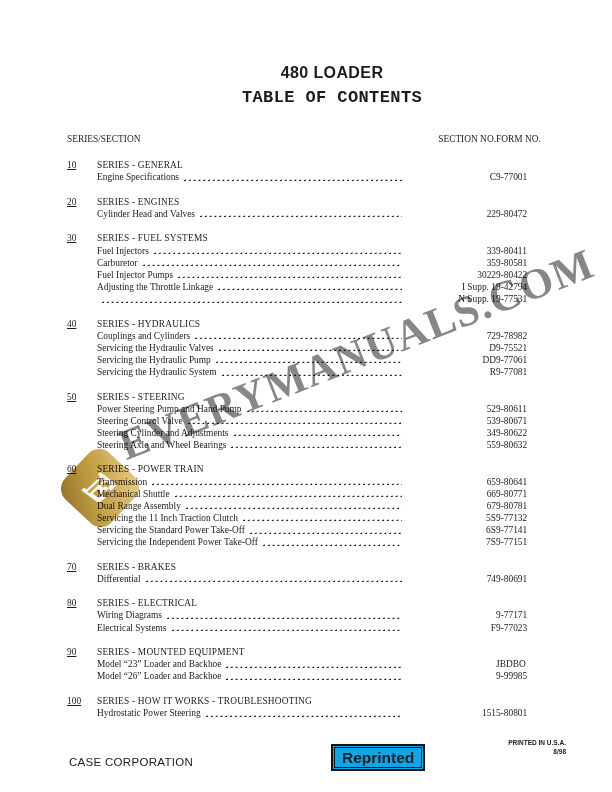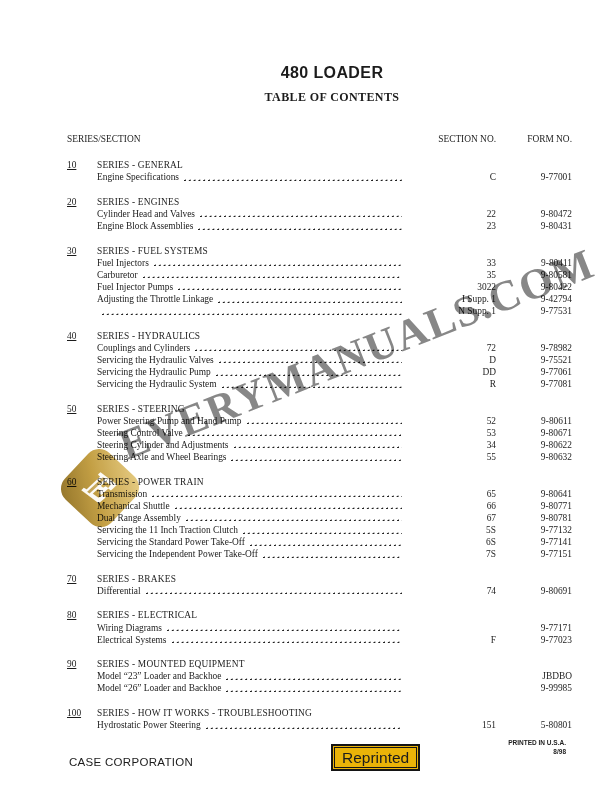--- a/index.html
+++ b/index.html
@@ -6,31 +6,31 @@
   .page {
     position:relative; width:612px; height:792px; margin:0 auto;
     background:#ffffff; overflow:hidden;
     font-family:"Liberation Serif", serif; color:#1c1c1c;
   }
 
   
   .title-block { position:absolute; left:90px; right:38px; top:64px; text-align:center; }
   .doc-title   { font-family:"Liberation Sans", sans-serif; font-weight:bold;
                  font-size:16px; line-height:18px; margin:0 0 6px 0; letter-spacing:.4px; }
-  .doc-subtitle{ font-family:Liberation Serif, serif; font-weight:bold;
-                 font-size:12px; line-height:19px; margin:3px; letter-spacing:.4px; }
+  .doc-subtitle{ font-family:Liberation Mono, monospace; font-weight:bold;
+                 font-size:17px; line-height:19px; margin:3px; letter-spacing:.4px; }
 
   
   .toc { position:absolute; left:67px; top:133px; width:505px; font-size:9.4px; }
   .row { display:flex; line-height:12.1px; align-items:baseline; }
   .header-row { margin-bottom:14px; }
   .header-row .hdr-label { flex:1; }
   .col-num  { width:30px; flex:0 0 30px;text-decoration:underline; }
   .col-sec  { width:88px; flex:0 0 88px; text-align:right; }
-  .col-form { width:76px; flex:0 0 76px; text-align:right; }
+  .col-form { width:76px; flex:0 0 76px; text-align:left; }
   .section-block { margin-bottom:12.5px; }
   .series-title { letter-spacing:.2px; }
   .item-label { white-space:nowrap; }
   .dots { flex:1 1 auto; align-self:flex-end; height:3px; margin:0 6px 1.5px 5px;
           background-image:radial-gradient(circle at 1.1px 1.4px, #1f1f1f 0.85px, transparent 1.05px);
           background-size:4.8px 3px; background-repeat:repeat-x; }
 
   
   .watermark { position:absolute; inset:0; pointer-events:none; }
   .wm-text { position:absolute; left:112px; top:424px; transform:rotate(-21.5deg);
@@ -43,21 +43,21 @@
               mix-blend-mode:multiply; opacity:.95;
               display:flex; align-items:center; justify-content:center; }
   .wm-badge-letter { font-family:"Liberation Serif", serif; font-style:italic; font-weight:bold;
                      font-size:36px; transform:rotate(-6deg);
                      color:rgba(255,255,255,0.12); -webkit-text-stroke:2.2px rgba(255,255,255,0.95); }
 
   
   .footer-company { position:absolute; left:69px; top:740px;
                     font-family:"Liberation Sans", sans-serif; font-size:11.5px; letter-spacing:.3px;margin-top:16px; }
   .reprinted-box { position:absolute; left:331px; top:744px;
-                   border:2.5px solid #141414; padding:1px; background:#eab308; }
+                   border:2.5px solid #141414; padding:1px; background:#0ea5e9;font-weight:bold; }
   .reprinted-inner { display:block; border:1px solid #141414; padding:0 7px;
                      font-family:"Liberation Sans", sans-serif; font-size:15.5px; line-height:19px; }
   .printed-block { position:absolute; right:46px; top:739px; text-align:right;
                    font-family:"Liberation Sans", sans-serif; font-weight:bold;
                    font-size:6.5px; line-height:8.5px; color:#222; }
 </style>
 </head>
 <body>
 
 <div class="page">
@@ -97,27 +97,20 @@
       </div>
       <div>
     <div class="row">
       <span class="col-num"></span>
       <span class="item-label">Cylinder Head and Valves</span>
       <span class="dots"></span>
       <span class="col-sec">22</span>
       <span class="col-form">9-80472</span>
     </div>
 
-    <div class="row">
-      <span class="col-num"></span>
-      <span class="item-label">Engine Block Assemblies</span>
-      <span class="dots"></span>
-      <span class="col-sec">23</span>
-      <span class="col-form">9-80431</span>
-    </div>
   </div>
     </div>
 
     <div class="section-block">
       <div class="row">
         <span class="col-num">30</span>
         <span class="series-title">SERIES - FUEL SYSTEMS</span>
       </div>
       <div>
     <div class="row">

